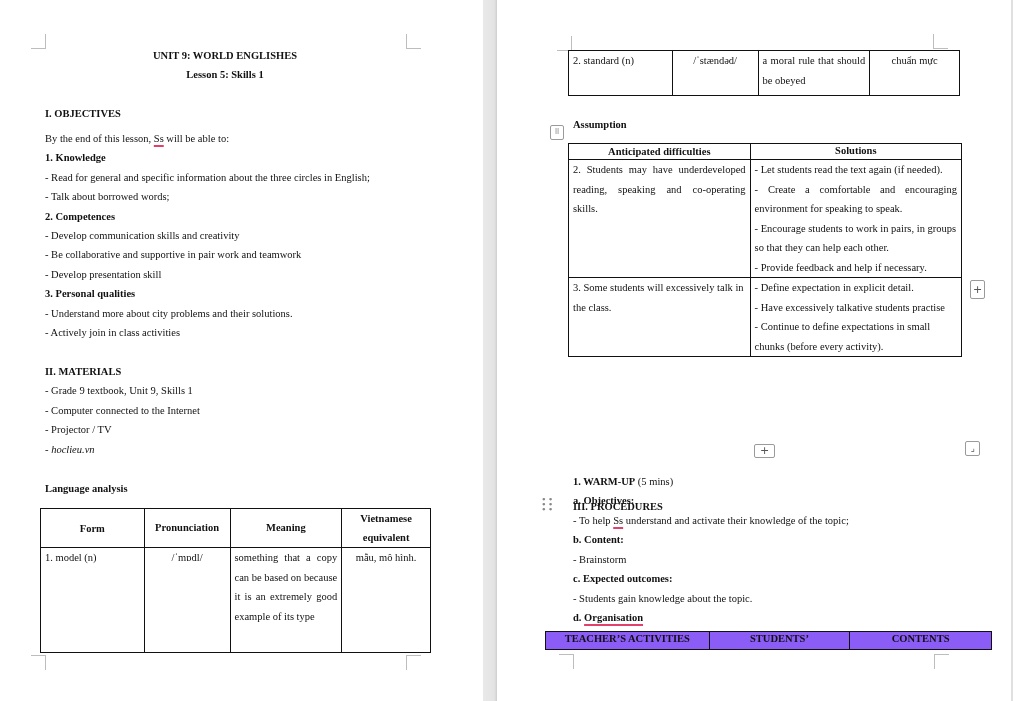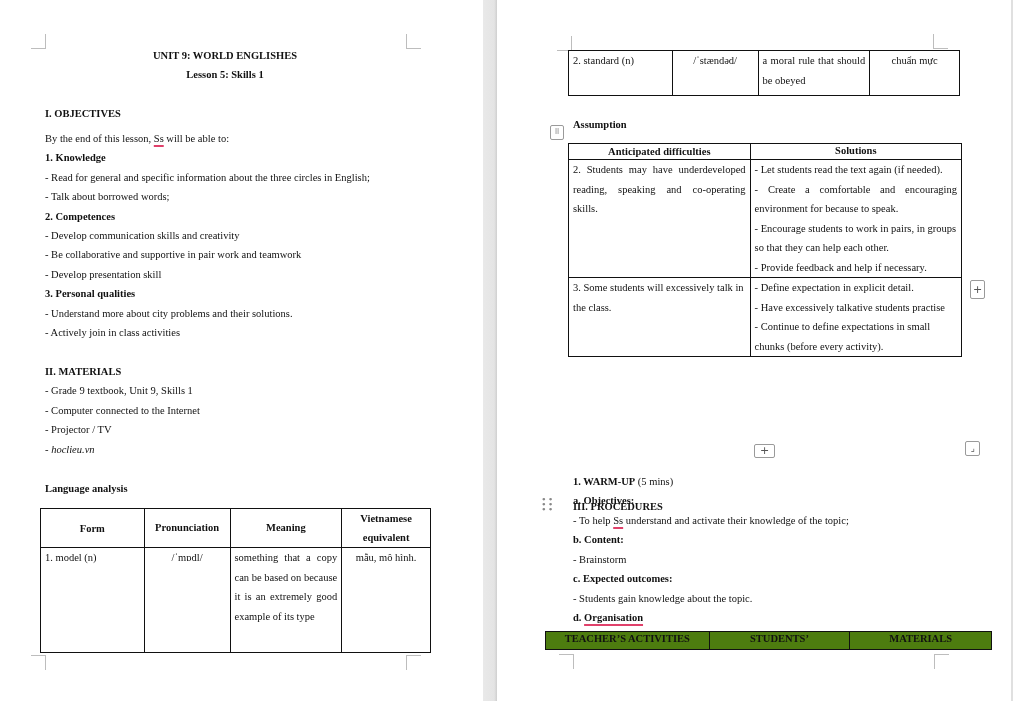--- a/index.html
+++ b/index.html
@@ -115,21 +115,21 @@
       </colgroup>
     <tbody>
         <tr>
       <th style="line-height:13px;padding-top:1px;padding-bottom:1px;">Anticipated difficulties</th>
       <th style="line-height:13px;">Solutions</th>
     </tr>
     <tr>
       <td class="just">2. Students may have underdeveloped reading, speaking and co-operating skills.</td>
       <td>
         <div>- Let students read the text again (if needed).</div>
-        <div class="just">- Create a comfortable and encouraging environment for because to speak.</div>
+        <div class="just">- Create a comfortable and encouraging environment for speaking to speak.</div>
         <div>- Encourage students to work in pairs, in groups so that they can help each other.</div>
         <div>- Provide feedback and help if necessary.</div>
       </td>
     </tr>
     <tr>
       <td>3. Some students will excessively talk in the class.</td>
       <td>
         <div>- Define expectation in explicit detail.</div>
         <div>- Have excessively talkative students practise</div>
         <div>- Continue to define expectations in small chunks (before every activity).</div>
@@ -146,27 +146,27 @@
   <div class="abs" style="left:76px;top:476px;"><span class="b">1. WARM-UP</span><span> (5 mins)</span></div>
   <div class="dots" style="left:44px;top:497px;">∙∙<br>∙∙<br>∙∙</div>
   <div class="abs b" style="left:76px;top:495px;">a. Objectives:</div>
   <div class="abs" style="left:76px;top:515px;"><span>-  To help </span><span class="sq">Ss</span><span> understand and activate their knowledge of the topic;</span></div>
   <div class="abs b" style="left:76px;top:534px;">b. Content:</div>
   <div class="abs" style="left:76px;top:554px;">- Brainstorm</div>
   <div class="abs b" style="left:76px;top:573px;">c. Expected outcomes:</div>
   <div class="abs" style="left:76px;top:593px;">- Students gain knowledge about the topic.</div>
   <div class="abs b" style="left:76px;top:612px;"><span>d. </span><span class="sq">Organisation</span></div>
 
-  <table style="left:48px;top:631px;width:447px;background:#4d7c0f;">
+  <table style="left:48px;top:631px;width:447px;background:#8b5cf6;">
     <colgroup>
         <col style="width:164px">
         <col style="width:141px">
         <col style="width:142px">
       </colgroup>
     <tbody>
         <tr>
       <th style="line-height:13px;height:17px;vertical-align:top;">TEACHER’S ACTIVITIES</th>
       <th style="line-height:13px;vertical-align:top;">STUDENTS’</th>
-      <th style="line-height:13px;vertical-align:top;">MATERIALS</th>
+      <th style="line-height:13px;vertical-align:top;">CONTENTS</th>
     </tr>
   </tbody>
     </table>
 </div>
 
 </body></html>

